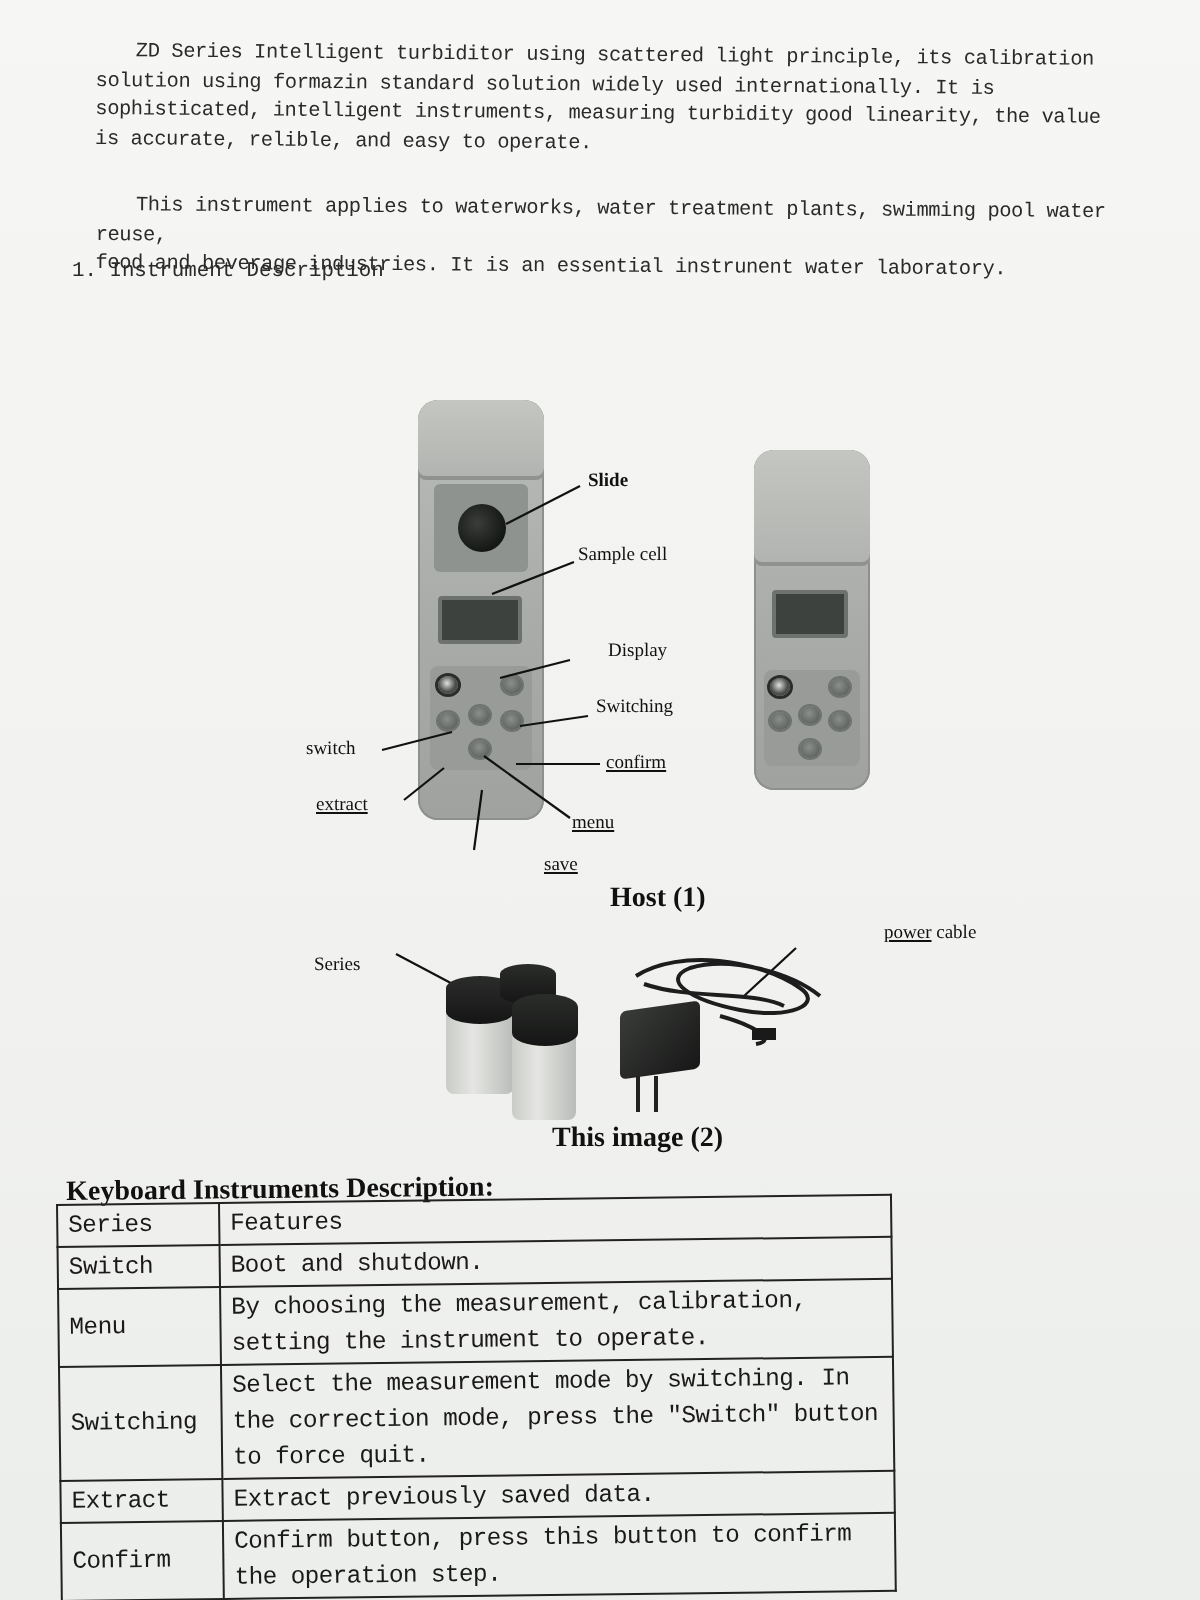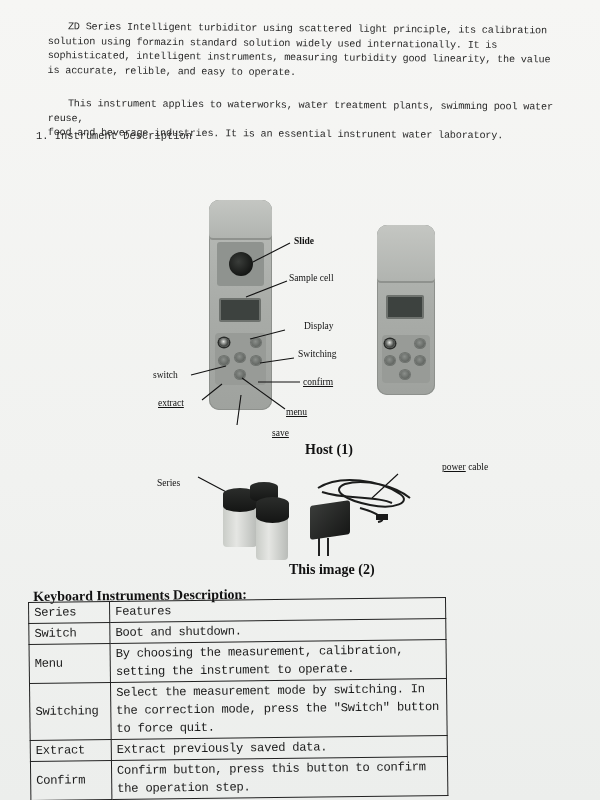--- a/index.html
+++ b/index.html
@@ -186,21 +186,21 @@
     <rect x="376" y="514" width="12" height="6" fill="#1a1a1a"></rect>
   </svg>
   <div class="adapter" style="left:310px; top:503px; width:40px; height:34px;"></div>
   <div class="prong" style="left:318px; top:538px;"></div>
   <div class="prong" style="left:327px; top:538px;"></div>
 
   <span class="label" style="left:157px; top:478px;">Series</span>
   <span class="label" style="left:402px; top:462px;padding-left:40px;">
     <span class="u">power</span><span> cable</span>
   </span>
-  <span class="label caption-bold" style="left:289px; top:562px;">This image (2)</span>
+  <span class="label caption-bold" style="left:276px; top:562px;">This image (2)</span>
 
   <div class="kb-title">Keyboard Instruments Description:</div>
 
   <table class="kb">
     <tbody>
         <tr>
       <td class="key">Series</td>
       <td>Features</td>
     </tr>
     <tr>

